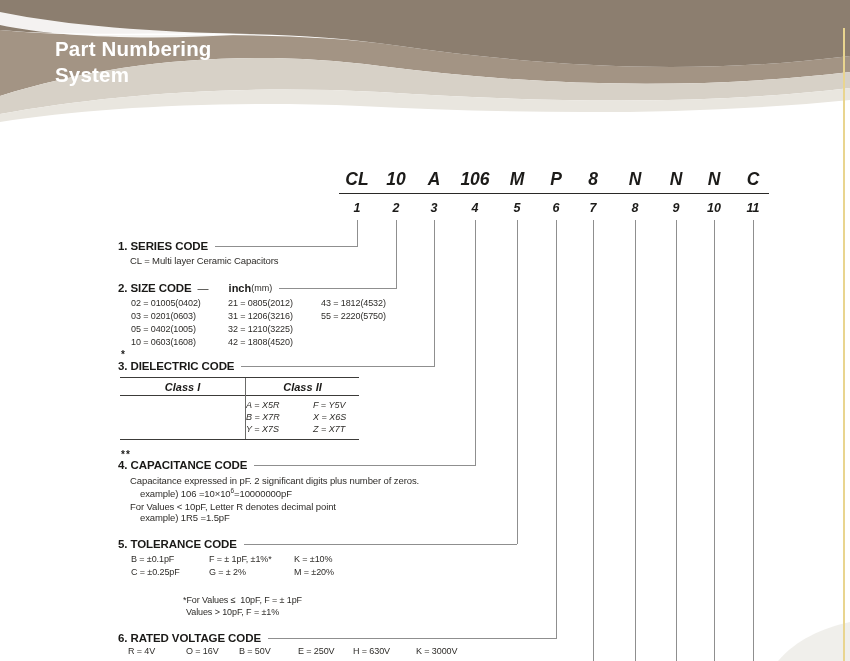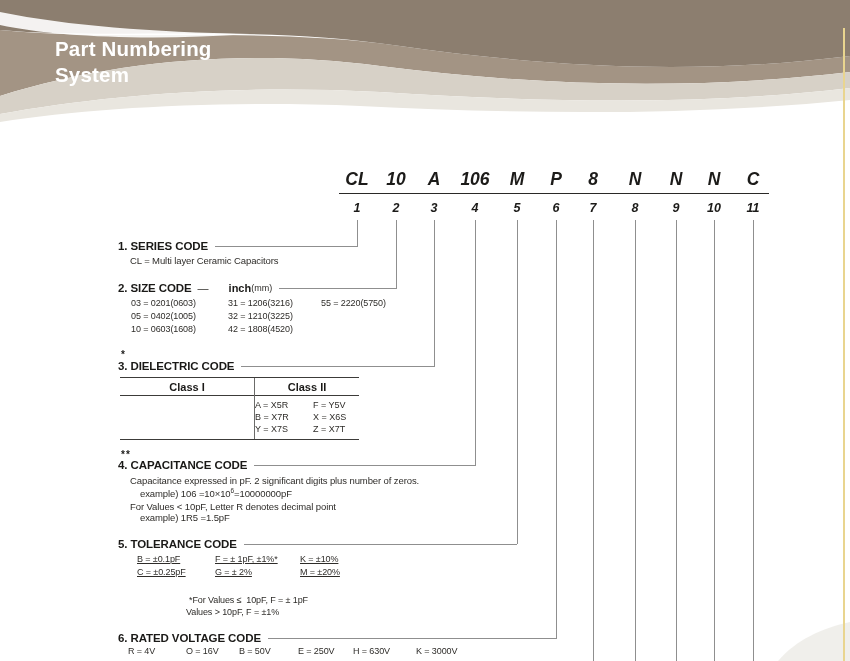--- a/index.html
+++ b/index.html
@@ -52,28 +52,28 @@
   #volt-row2 span:nth-child(1){ width:56px; }
   #volt-row2 span:nth-child(2){ width:50px; }
   #volt-row2 span:nth-child(3){ width:56px; }
   #volt-row2 span:nth-child(4){ width:54px; }
   
   .unit-dash { font-size:11px; color:#2e2c29; margin-left:6px; font-weight:normal; }
   .unit-bold { font-size:11px; font-weight:bold; color:#1a1917; margin-left:20px; }
   .unit-mm  { font-size:9px; color:#2e2c29; }
   
   #diel-table { position:absolute; left:120px; top:377px; width:239px;
-    border-top:1.5px solid #3c3b39; border-bottom:1.5px solid #3c3b39; display:flex; }
+    border-top:1.5px solid #3c3b39; border-bottom:1.5px solid #3c3b39; display:flex;font-style:italic; }
   .tcol1 { width:135px; border-right:1px solid #6b6b69; }
   .tcol2 { flex:1; }
   .thead { height:18px; display:flex; align-items:center; justify-content:center;
     font-size:11px; font-weight:bold; color:#1a1917; border-bottom:1.5px solid #3c3b39; }
   .tbody1 { padding-top:3px; height:43px; text-align:center; }
   .tbody2 { padding:3px 0 4px 0; }
-  .trow { display:flex; justify-content:space-between; gap:0; height:12px; }
+  .trow { display:flex; justify-content:flex-end; gap:21px; height:12px; }
   .trow span { font-size:9px; line-height:12px; color:#2e2c29; white-space:pre; width:46px; }
   
   .sup { vertical-align:super; font-size:6.5px; }
   
   #corner-swoosh { position:absolute; right:0; bottom:0; z-index:1; }
 </style>
 </head>
 <body>
 
 <div id="page">
@@ -149,20 +149,25 @@
 
   <div class="sec-title" style="top:281px; width:279px;">
     <span class="snum">2. </span>
       <span class="stitle">SIZE CODE</span>
     <span class="unit-dash">—</span>
     <span class="unit-bold">inch</span>
       <span class="unit-mm">(mm)</span>
     <span class="srule"></span>
   </div>
   <div id="size-grid" class="grid" style="left:131px; top:297px;">
+    <div class="row">
+      <span class="small">02 = 01005(0402)</span>
+      <span class="small">21 = 0805(2012)</span>
+      <span class="small">43 = 1812(4532)</span>
+    </div>
     <div class="row">
       <span class="small">03 = 0201(0603)</span>
       <span class="small">31 = 1206(3216)</span>
       <span class="small">55 = 2220(5750)</span>
     </div>
     <div class="row">
       <span class="small">05 = 0402(1005)</span>
       <span class="small">32 = 1210(3225)</span>
     </div>
     <div class="row">
@@ -209,33 +214,33 @@
   <div class="desc" style="left:130px; top:475px;">Capacitance expressed in pF. 2 significant digits plus number of zeros.</div>
   <div class="desc" style="left:140px; top:487px;"><span>example) 106 =10×10</span><span class="sup">6</span><span>=10000000pF</span></div>
   <div class="desc" style="left:130px; top:501px;">For Values &lt; 10pF, Letter R denotes decimal point</div>
   <div class="desc" style="left:140px; top:512px;">example) 1R5 =1.5pF</div>
 
   <div class="sec-title" style="top:537px; width:399px;">
     <span class="snum">5. </span>
       <span class="stitle">TOLERANCE CODE</span>
     <span class="srule"></span>
   </div>
-  <div id="tol-grid" class="grid" style="left:137px; top:553px;text-decoration:underline;">
+  <div id="tol-grid" class="grid" style="left:131px; top:553px;">
     <div class="row">
       <span class="small">B = ±0.1pF</span>
       <span class="small">F = ± 1pF, ±1%*</span>
       <span class="small">K = ±10%</span>
     </div>
     <div class="row">
       <span class="small">C = ±0.25pF</span>
       <span class="small">G = ± 2%</span>
       <span class="small">M = ±20%</span>
     </div>
   </div>
-  <div class="desc" style="left:183px; top:595px; font-size:9px;margin-left:6px;">*For Values ≤  10pF, F = ± 1pF</div>
+  <div class="desc" style="left:183px; top:595px; font-size:9px;">*For Values ≤  10pF, F = ± 1pF</div>
   <div class="desc" style="left:186px; top:607px; font-size:9px;">Values &gt; 10pF, F = ±1%</div>
 
   <div class="sec-title" style="top:631px; width:439px;">
     <span class="snum">6. </span>
       <span class="stitle">RATED VOLTAGE CODE</span>
     <span class="srule"></span>
   </div>
   <div id="volt-row" class="grid row" style="left:128px; top:645px; display:flex;">
     <span class="small">R = 4V</span>
     <span class="small">O = 16V</span>

